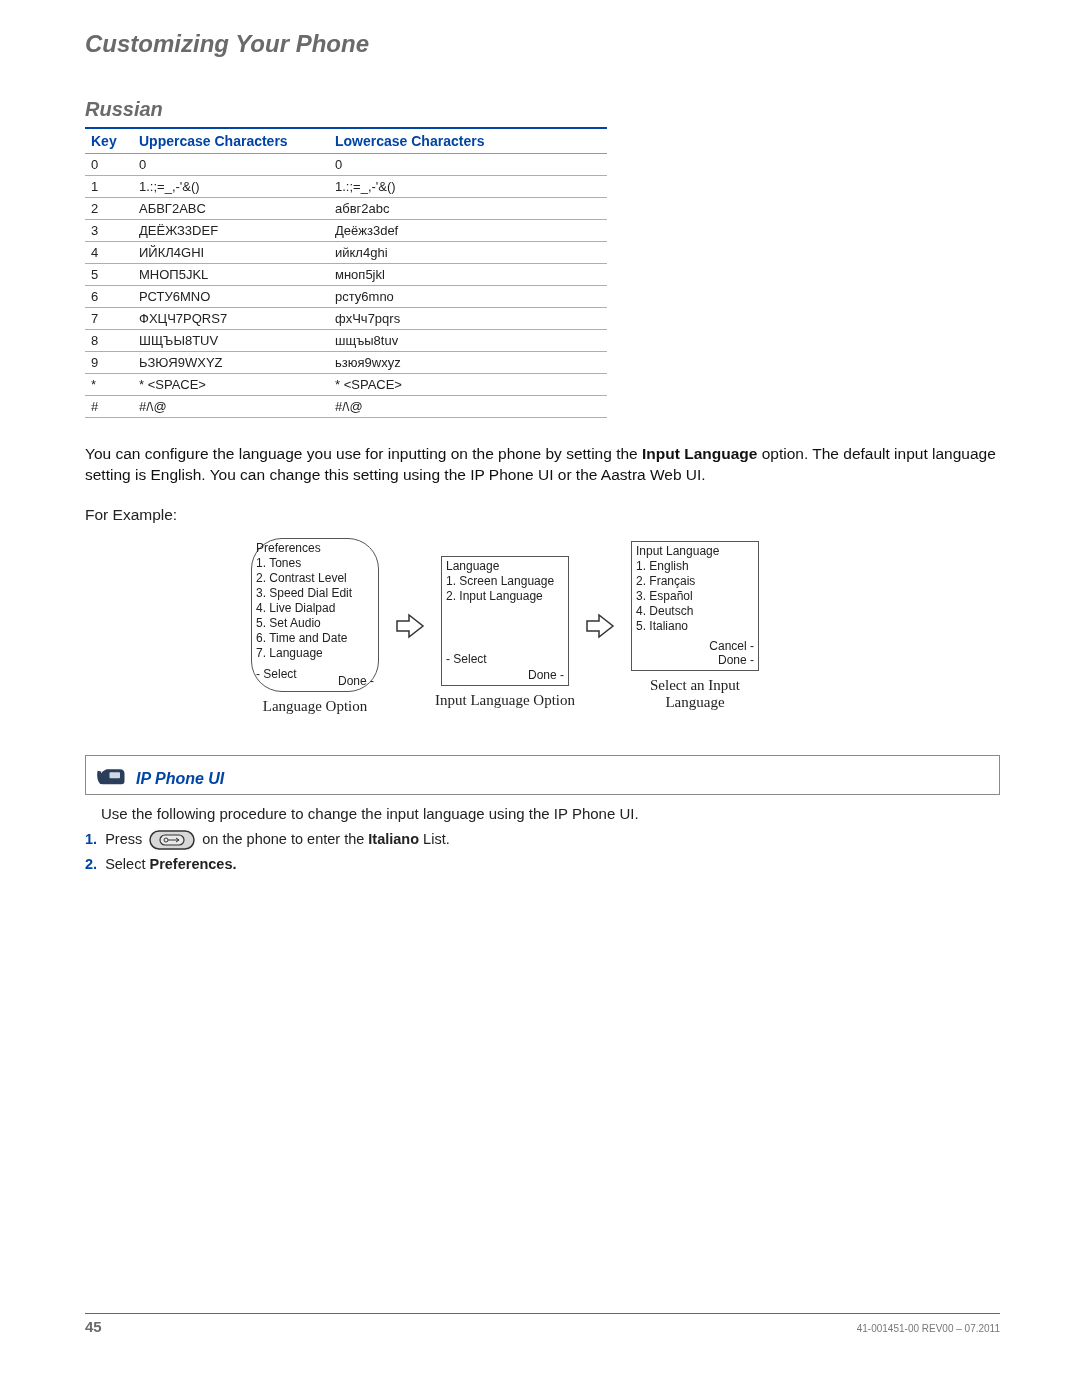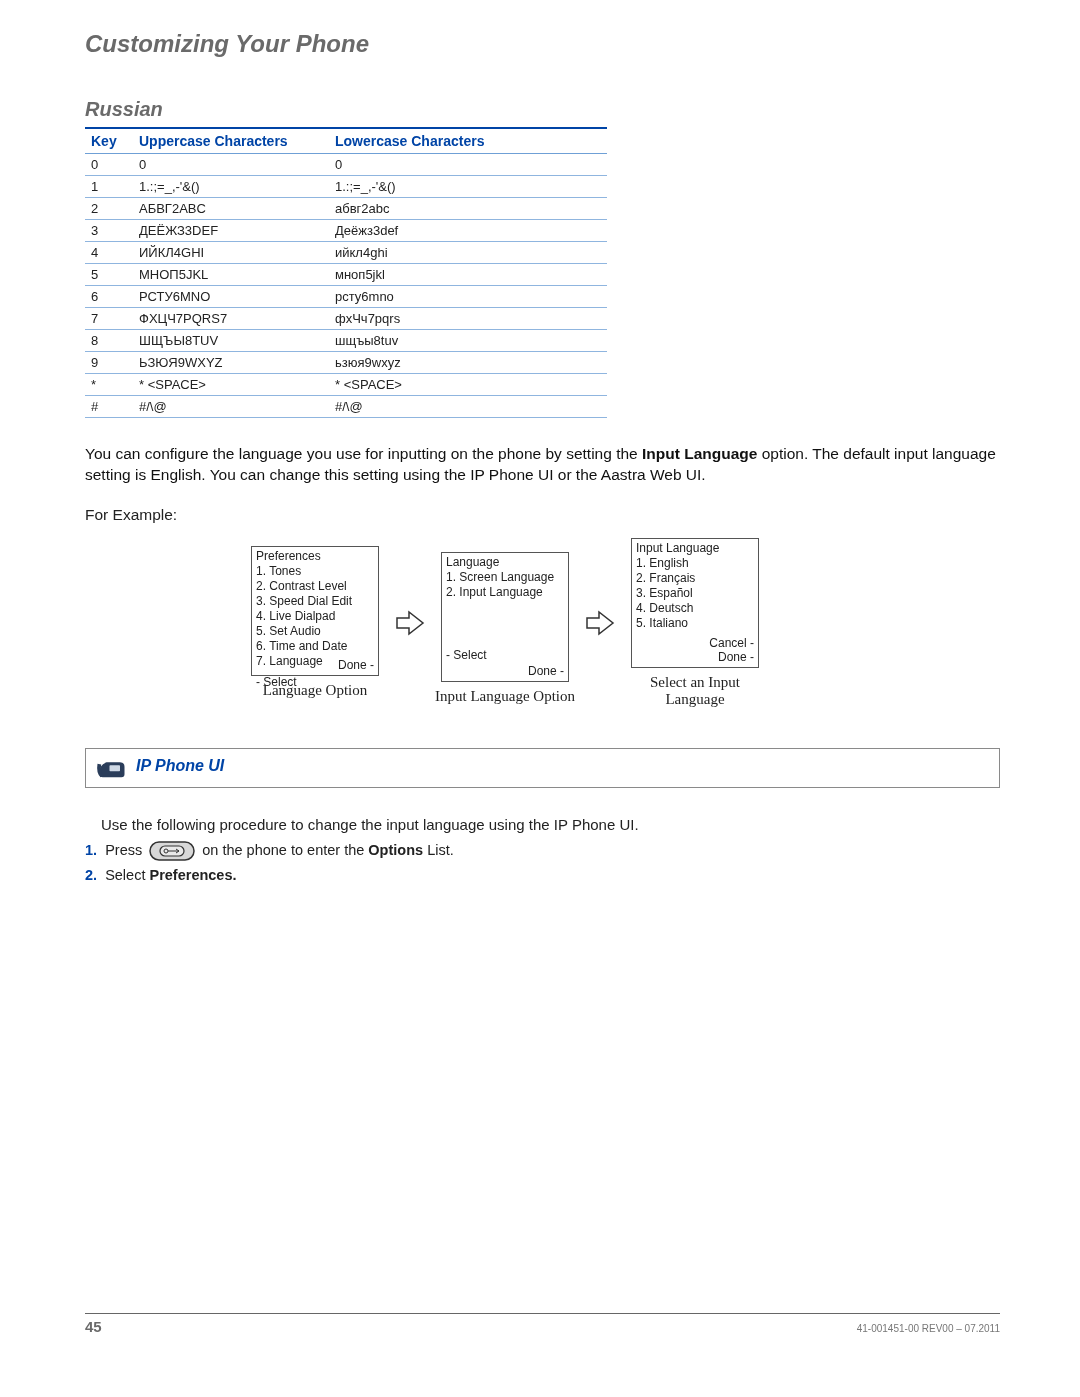--- a/index.html
+++ b/index.html
@@ -111,23 +111,23 @@
     margin-top: 6px;
     width: 140px;
   }
   .arrow-svg { width: 30px; height: 28px; }
 
   
   .ui-box {
     border: 1.5px solid #8a8a8a;
     padding: 8px 10px 6px 10px;
     display: flex;
-    align-items: flex-start;
+    align-items: flex-end;
     gap: 10px;
-    margin-bottom: 28px;
+    margin-bottom: 10px;
   }
   .phone-icon-svg { width: 30px; height: 24px; flex-shrink: 0; }
   .ui-box-title {
     font-style: italic;
     font-weight: 700;
     color: #0044a6;
     font-size: 16px;
   }
 
   .instr-text { font-size: 15px; margin: 8px 0 8px 16px; }
@@ -243,21 +243,21 @@
   </table>
 
 
   <p class="body-text">
     <span>You can configure the language you use for inputting on the phone by setting the </span><b>Input Language</b><span> option. The default input language setting is English. You can change this setting using the IP Phone UI or the Aastra Web UI.</span>
   </p>
   <p class="for-example">For Example:</p>
 
   <div class="flow">
     <div class="flow-col">
-      <div class="menu-box" style="height:130px;">
+      <div class="menu-box" style="height:154px;border-radius:31px;">
         <div class="menu-title">Preferences</div>
         <ul class="menu-list" id="m1">
             <li>1. Tones</li>
             <li>2. Contrast Level</li>
             <li>3. Speed Dial Edit</li>
             <li>4. Live Dialpad</li>
             <li>5. Set Audio</li>
             <li>6. Time and Date</li>
             <li>7. Language</li>
           </ul>
@@ -322,21 +322,21 @@
       <span>Press </span>
       <span class="key-ovals">
         <svg width="46" height="20" viewBox="0 0 46 20" style="vertical-align:middle;">
           <rect x="1" y="1" width="44" height="18" rx="9" fill="#d8d8d8" stroke="#333" stroke-width="1.5"></rect>
           <rect x="11" y="5" width="24" height="10" rx="5" fill="#e9e9e9" stroke="#333" stroke-width="1.2"></rect>
           <circle cx="17" cy="10" r="2" fill="none" stroke="#333" stroke-width="1"></circle>
           <line x1="19" y1="10" x2="30" y2="10" stroke="#333" stroke-width="1"></line>
           <path d="M30 10 L27 8 M30 10 L27 12" stroke="#333" stroke-width="1" fill="none"></path>
         </svg>
       </span>
-      <span> on the phone to enter the </span><b>Options</b><span> List.</span>
+      <span> on the phone to enter the </span><b>Italiano</b><span> List.</span>
     </li>
     <li>
       <span class="step-num">2.</span>
       <span>Select </span><b>Preferences.</b>
     </li>
   </ul>
 </div>
 
 <div class="footer">
   <span class="page-num">45</span>

